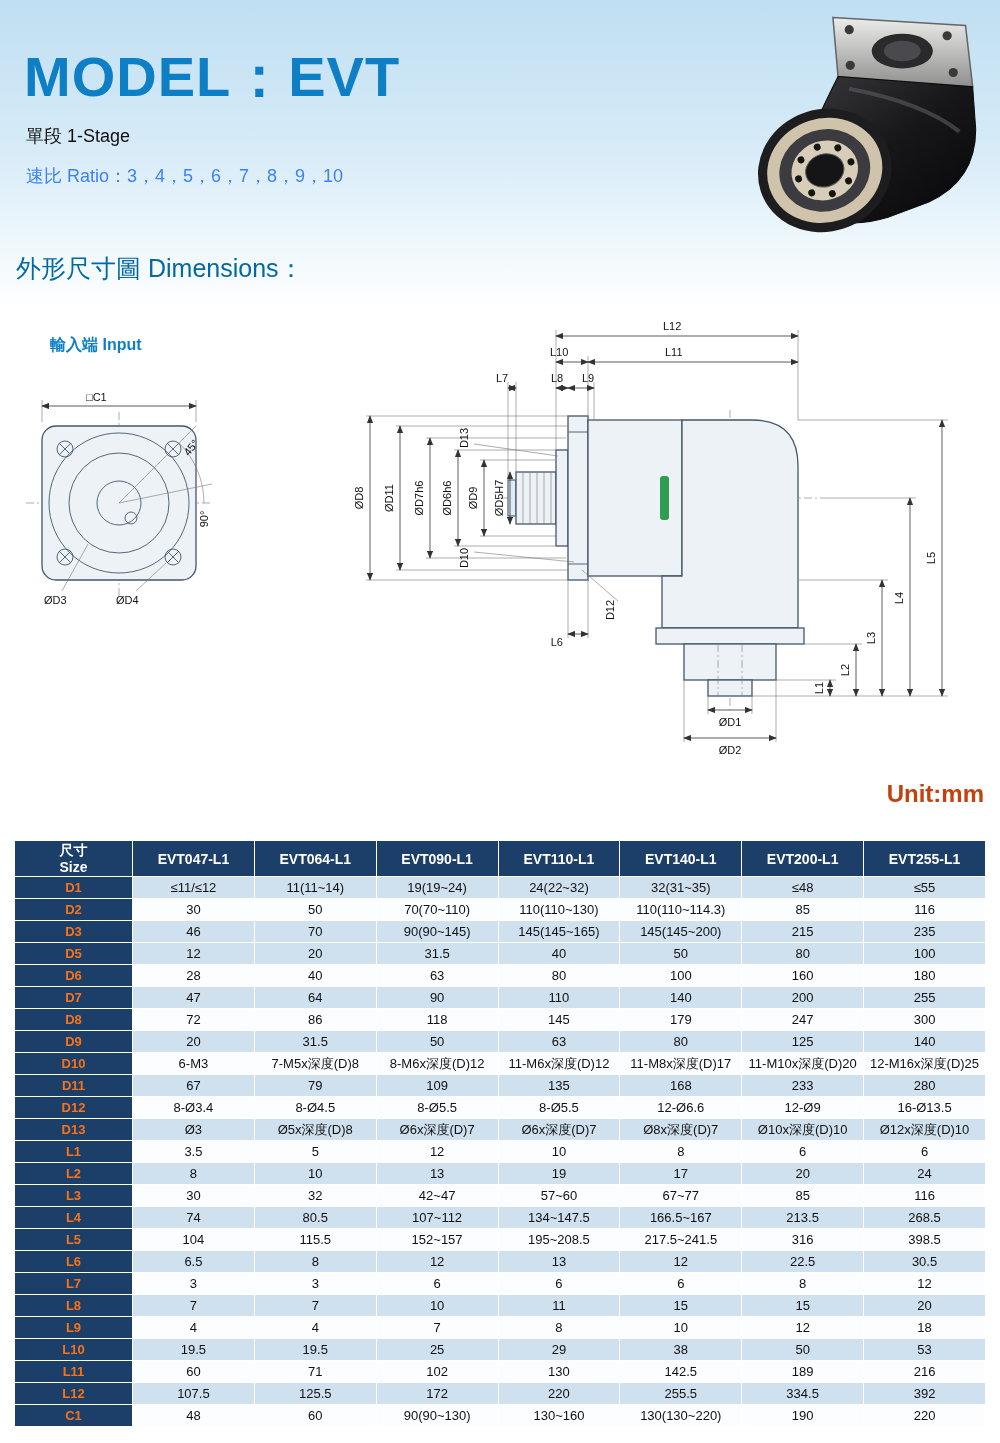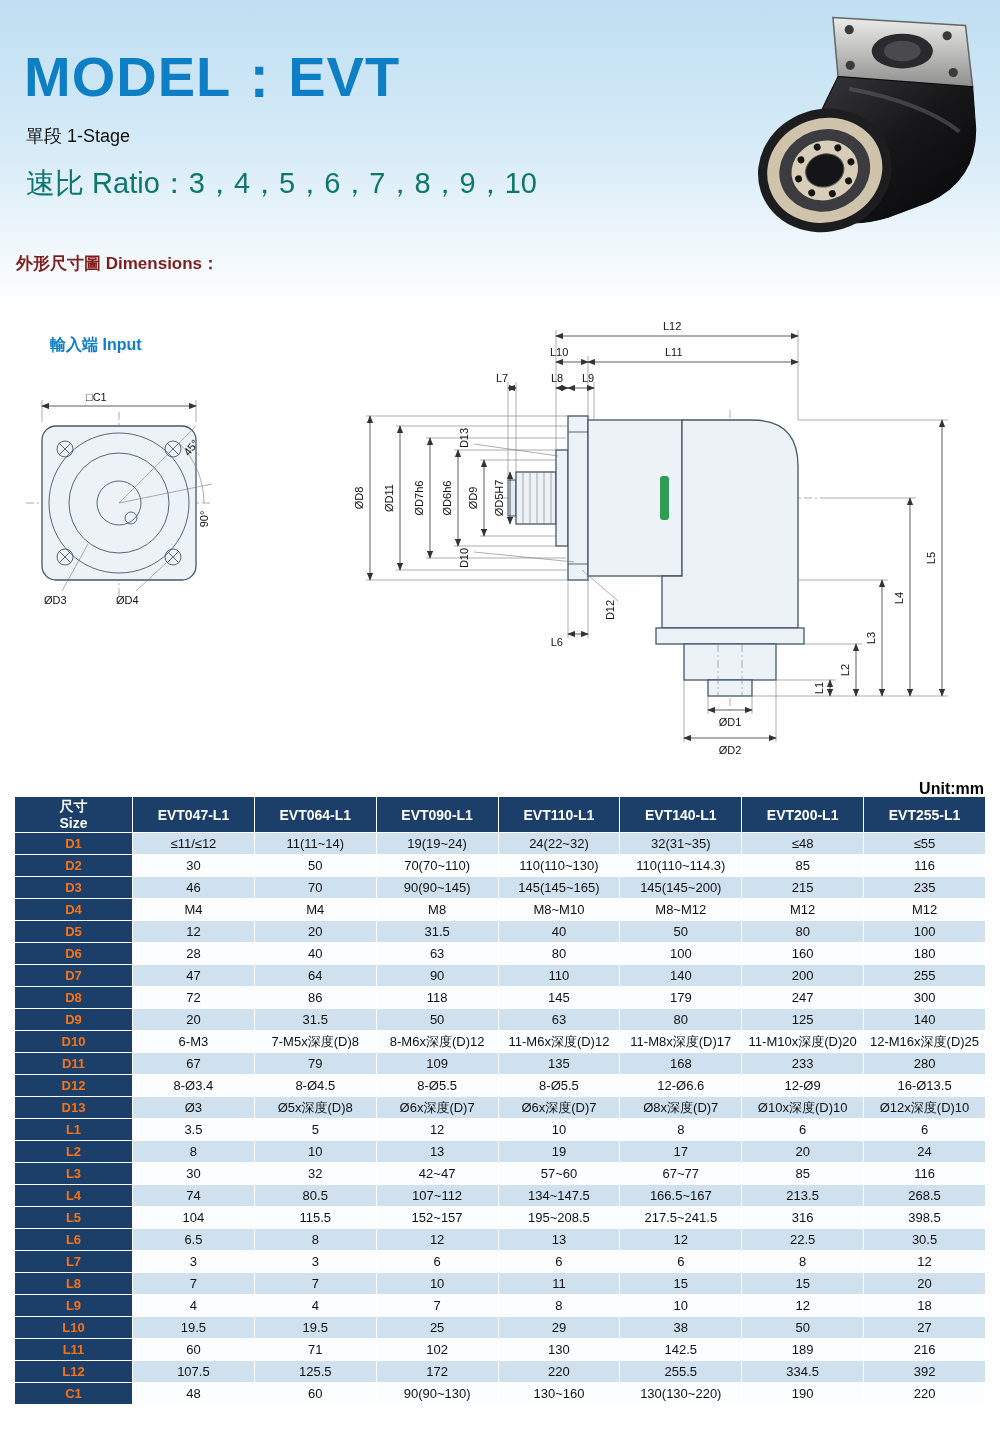--- a/index.html
+++ b/index.html
@@ -9,30 +9,30 @@
   }
   .hero {
     position:absolute; left:0; top:0; width:1000px; height:310px;
     background:linear-gradient(180deg,#bfdff2 0%, #d5eaf7 45%, #eef7fc 78%, #ffffff 100%);
   }
   .page-title {
     position:absolute; left:24px; top:40px; font-size:56px; font-weight:bold;
     color:#0e7fc4; letter-spacing:1px;
   }
   .stage-line { position:absolute; left:26px; top:124px; font-size:18px; color:#101010; }
-  .ratio-line { position:absolute; left:26px; top:164px; font-size:29px; color:#0f766e; }
+  .ratio-line { position:absolute; left:26px; top:164px; font-size:18px; color:#3b82f6; }
   .dims-heading {
-    position:absolute; left:16px; top:252px; font-size:17px; font-weight:bold; color:#7f1d1d;
+    position:absolute; left:16px; top:252px; font-size:25px; font-weight:normal; color:#0369a1;
   }
   .product { position:absolute; left:735px; top:5px; width:255px; height:240px; }
   .drawing { position:absolute; left:10px; top:298px; width:978px; height:486px; }
   .unit-label {
-    position:absolute; right:16px; top:780px; font-size:16px; color:#000000; font-weight:bold;
+    position:absolute; right:16px; top:780px; font-size:24px; color:#c2410c; font-weight:bold;
   }
-  .tablewrap { position:absolute; left:14px; top:796px; width:972px; }
+  .tablewrap { position:absolute; left:14px; top:840px; width:972px; }
   table { width:100%; border-collapse:collapse; table-layout:fixed; }
   th, td {
     border:1px solid #ffffff; text-align:center; vertical-align:middle;
     padding:0 2px; height:22px; font-size:13px; overflow:hidden; white-space:nowrap;
   }
   thead th { background:#1b3f68; color:#ffffff; font-weight:bold; height:36px; font-size:14px; }
   th.corner { width:118px; line-height:1.15; }
   td.label-cell { background:#1b3f68; color:#f97316; font-weight:bold; }
   tr.row-odd  td.value-cell { background:#cfe0ef; color:#111; }
   tr.row-even td.value-cell { background:#fbfdff; color:#111; }
@@ -297,30 +297,20 @@
         <tr class="row-odd">
           <td class="label-cell">D3</td>
           <td class="value-cell">46</td>
           <td class="value-cell">70</td>
           <td class="value-cell">90(90~145)</td>
           <td class="value-cell">145(145~165)</td>
           <td class="value-cell">145(145~200)</td>
           <td class="value-cell">215</td>
           <td class="value-cell">235</td>
         </tr>
-        <tr class="row-even">
-          <td class="label-cell">D4</td>
-          <td class="value-cell">M4</td>
-          <td class="value-cell">M4</td>
-          <td class="value-cell">M8</td>
-          <td class="value-cell">M8~M10</td>
-          <td class="value-cell">M8~M12</td>
-          <td class="value-cell">M12</td>
-          <td class="value-cell">M12</td>
-        </tr>
         <tr class="row-odd">
           <td class="label-cell">D5</td>
           <td class="value-cell">12</td>
           <td class="value-cell">20</td>
           <td class="value-cell">31.5</td>
           <td class="value-cell">40</td>
           <td class="value-cell">50</td>
           <td class="value-cell">80</td>
           <td class="value-cell">100</td>
         </tr>
@@ -495,21 +485,21 @@
           <td class="value-cell">18</td>
         </tr>
         <tr class="row-odd">
           <td class="label-cell">L10</td>
           <td class="value-cell">19.5</td>
           <td class="value-cell">19.5</td>
           <td class="value-cell">25</td>
           <td class="value-cell">29</td>
           <td class="value-cell">38</td>
           <td class="value-cell">50</td>
-          <td class="value-cell">27</td>
+          <td class="value-cell">53</td>
         </tr>
         <tr class="row-even">
           <td class="label-cell">L11</td>
           <td class="value-cell">60</td>
           <td class="value-cell">71</td>
           <td class="value-cell">102</td>
           <td class="value-cell">130</td>
           <td class="value-cell">142.5</td>
           <td class="value-cell">189</td>
           <td class="value-cell">216</td>

